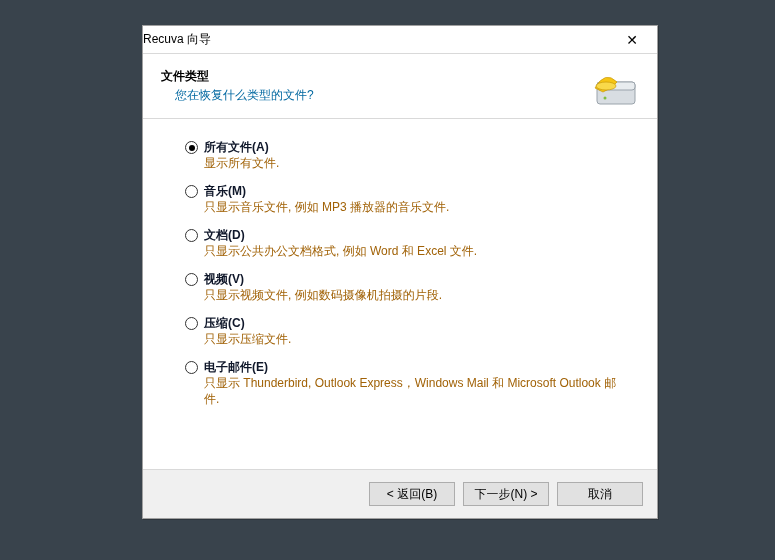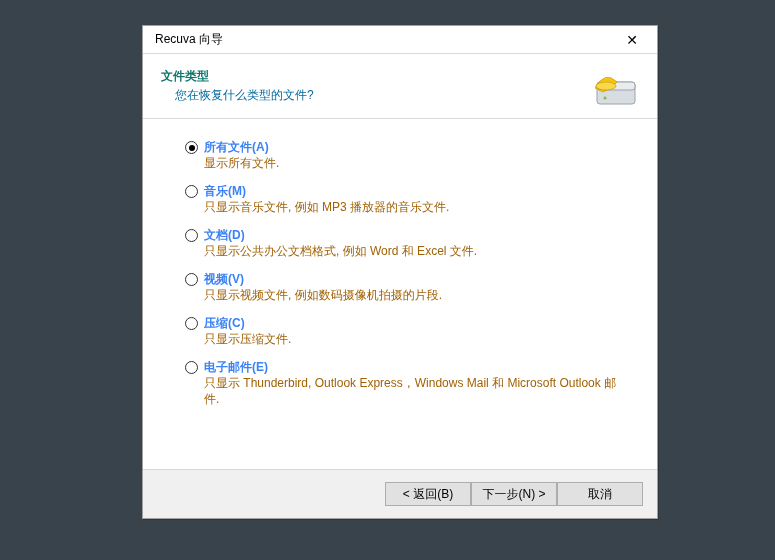--- a/index.html
+++ b/index.html
@@ -20,21 +20,21 @@
     width: 516px;
     background: #ffffff;
     border: 1px solid #a0a0a0;
     box-shadow: 1px 1px 0 rgba(0,0,0,0.2);
   }
   .titlebar {
     height: 28px;
     display: flex;
     align-items: center;
     justify-content: space-between;
-    padding: 0 4px 0 12px;
+    padding: 0 4px 0 0;
     background: #ffffff;
     border-bottom: 1px solid #d9d9d9;
   }
   .titlebar-title {
     font-size: 12px;
     color: #000;
   }
   .close-btn {
     width: 42px;
     height: 22px;
@@ -47,21 +47,21 @@
   }
   .header-area {
     display: flex;
     padding: 14px 18px 10px 18px;
     border-bottom: 1px solid #d9d9d9;
   }
   .header-text { flex: 1; }
   .header-title {
     font-weight: bold;
     font-size: 12px;
-    color: #0f766e;
+    color: #000000;
     margin-bottom: 2px;
   }
   .header-sub {
     font-size: 12px;
     color: #0369a1;
     padding-left: 14px;
   }
   .header-icon {
     width: 48px;
     height: 40px;
@@ -95,31 +95,32 @@
     left: 2.5px;
     top: 2.5px;
     width: 6px;
     height: 6px;
     background: #000;
     border-radius: 50%;
   }
   .option-text { line-height: 16px; }
   .option-label {
     font-weight: bold;
-    color: #3b82f6;
+    color: #0f172a;
   }
   .option-desc {
     color: #a16207;
     padding-left: 0;
   }
   .footer {
     border-top: 1px solid #d9d9d9;
     padding: 12px 14px;
     display: flex;
     justify-content: flex-end;
+    gap: 8px;
     background: #f0f0f0;
   }
   .btn {
     min-width: 86px;
     height: 24px;
     border: 1px solid #adadad;
     background: #e1e1e1;
     font-size: 12px;
     display: flex;
     align-items: center;

